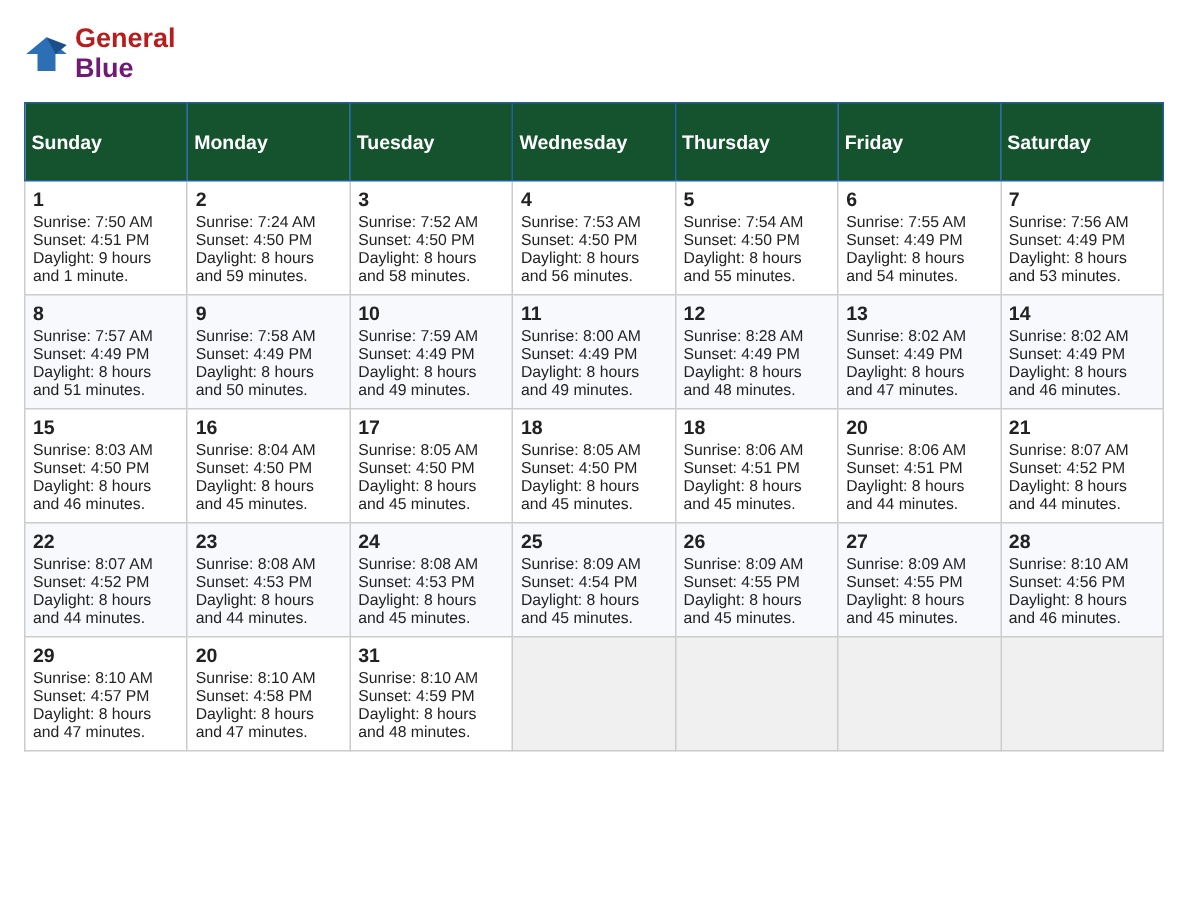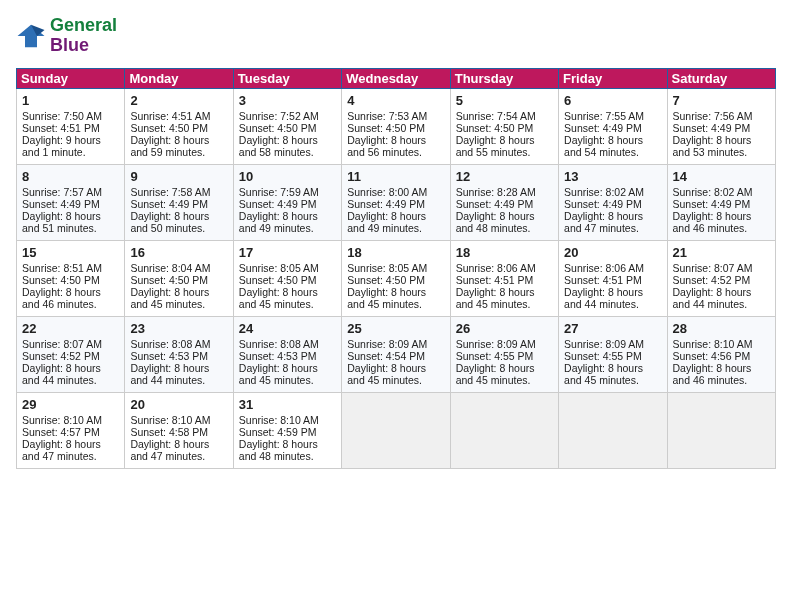--- a/index.html
+++ b/index.html
@@ -21,21 +21,21 @@
       align-items: center;
       gap: 4px;
     }
     .logo-text {
       font-size: 18px;
       font-weight: bold;
       color: #333;
       line-height: 1.1;
     }
     .logo-text span {
-      color: #15803d;
+      color: #b91c1c;
     }
     .logo-bird {
       width: 30px;
       height: 30px;
     }
     .title-block {
       text-align: right;
     }
     .month-title {
       font-size: 32px;
@@ -45,25 +45,25 @@
     .subtitle {
       font-size: 14px;
       color: #555;
     }
     table {
       width: 100%;
       border-collapse: collapse;
       table-layout: fixed;
     }
     thead th {
-      background-color: #be185d;
+      background-color: #14532d;
       color: #fff;
       font-size: 13px;
       font-weight: bold;
-      padding: 2px 4px;
+      padding: 18px 4px;
       text-align: left;
       border: 1px solid #2060a0;
     }
     tbody tr {
       border: 1px solid #ccc;
     }
     tbody td {
       vertical-align: top;
       padding: 4px 5px 6px 5px;
       border: 1px solid #ccc;
@@ -123,21 +123,21 @@
   <tr>
         <td>
           <span class="day-num">1</span>
           <div>Sunrise: 7:50 AM</div>
           <div>Sunset: 4:51 PM</div>
           <div>Daylight: 9 hours</div>
           <div>and 1 minute.</div>
         </td>
         <td>
           <span class="day-num">2</span>
-          <div>Sunrise: 4:51 AM</div>
+          <div>Sunrise: 7:24 AM</div>
           <div>Sunset: 4:50 PM</div>
           <div>Daylight: 8 hours</div>
           <div>and 59 minutes.</div>
         </td>
         <td>
           <span class="day-num">3</span>
           <div>Sunrise: 7:52 AM</div>
           <div>Sunset: 4:50 PM</div>
           <div>Daylight: 8 hours</div>
           <div>and 58 minutes.</div>
@@ -218,21 +218,21 @@
           <span class="day-num">14</span>
           <div>Sunrise: 8:02 AM</div>
           <div>Sunset: 4:49 PM</div>
           <div>Daylight: 8 hours</div>
           <div>and 46 minutes.</div>
         </td>
       </tr>
       <tr>
         <td>
           <span class="day-num">15</span>
-          <div>Sunrise: 8:51 AM</div>
+          <div>Sunrise: 8:03 AM</div>
           <div>Sunset: 4:50 PM</div>
           <div>Daylight: 8 hours</div>
           <div>and 46 minutes.</div>
         </td>
         <td>
           <span class="day-num">16</span>
           <div>Sunrise: 8:04 AM</div>
           <div>Sunset: 4:50 PM</div>
           <div>Daylight: 8 hours</div>
           <div>and 45 minutes.</div>

